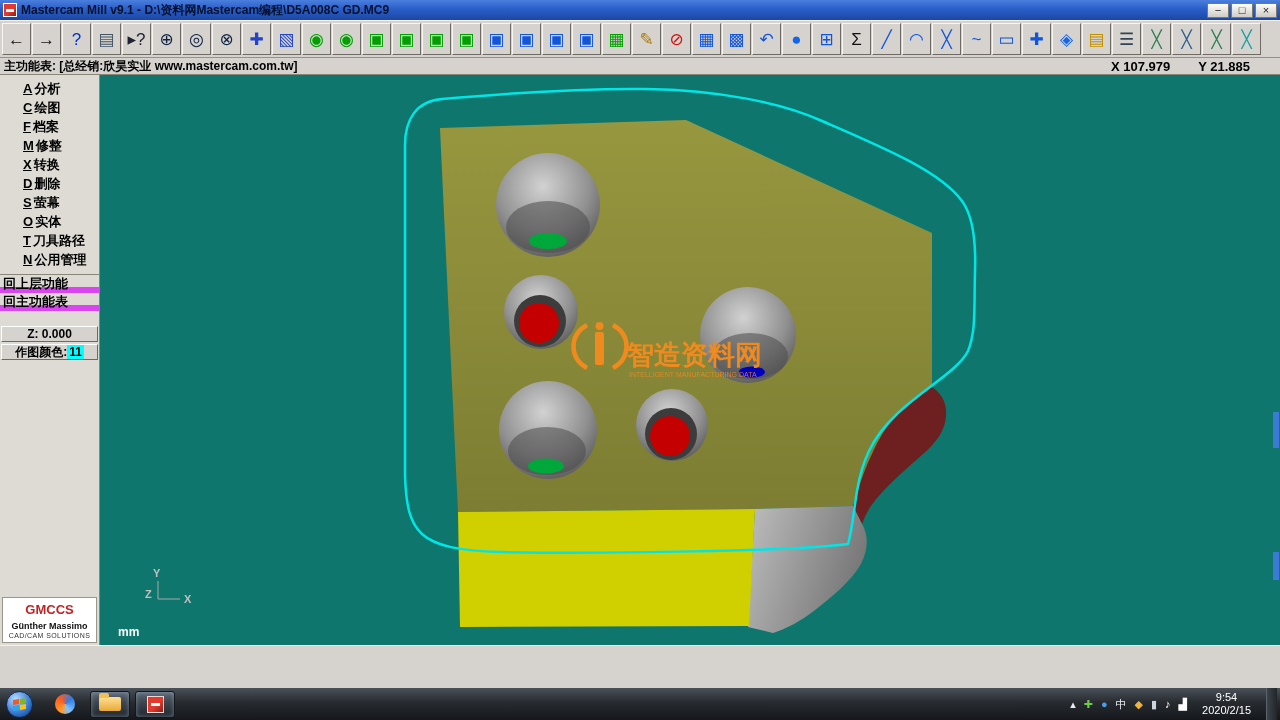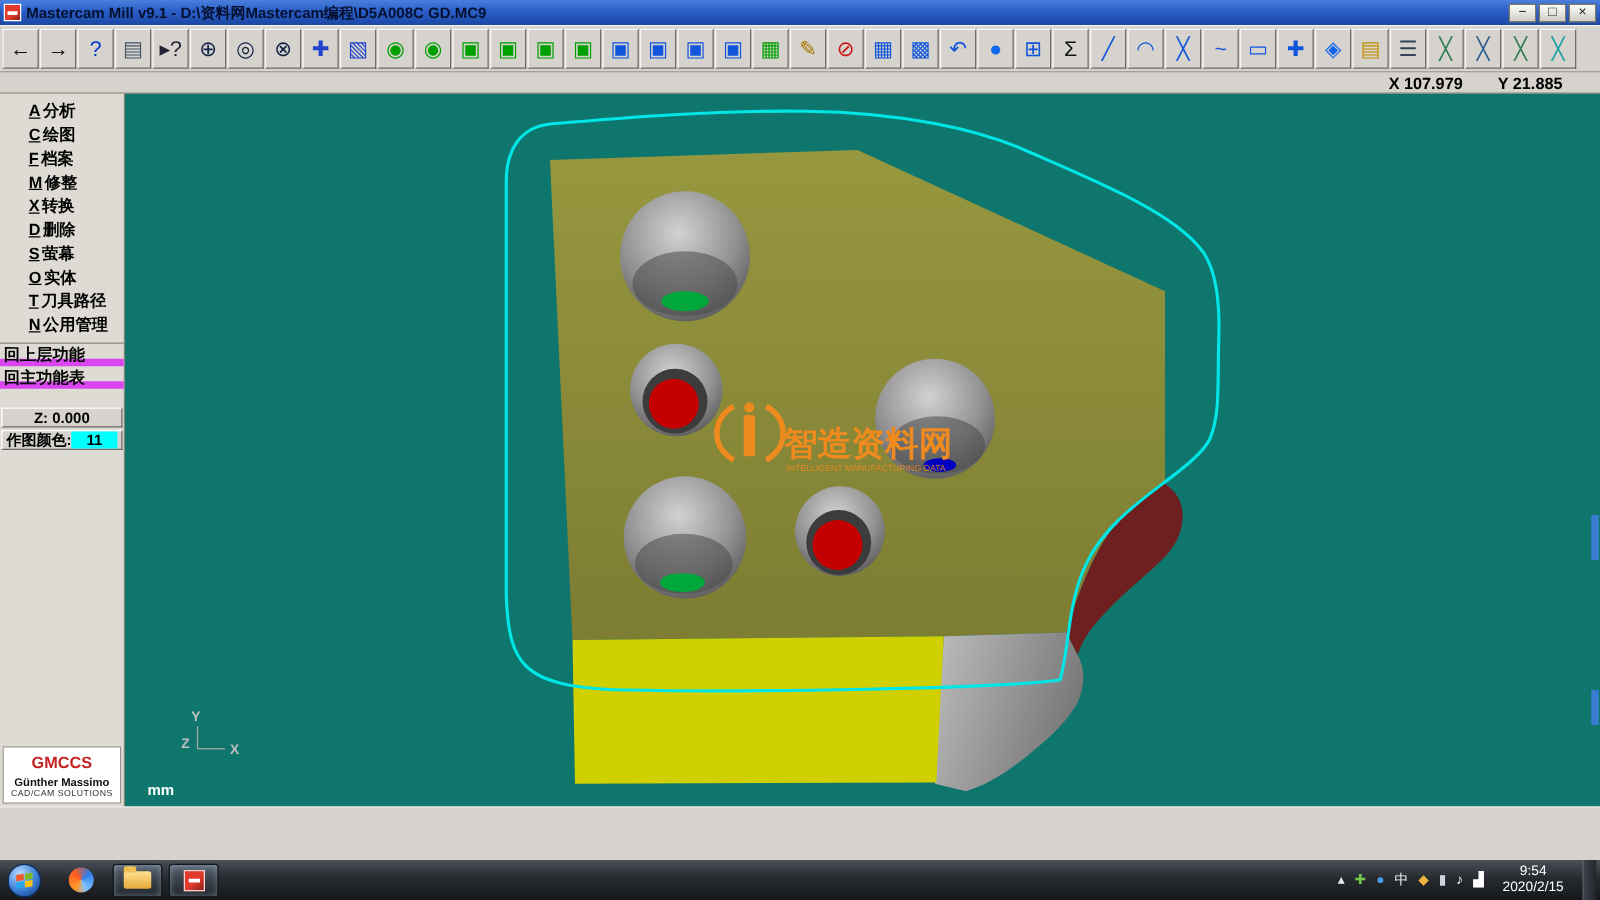--- a/index.html
+++ b/index.html
@@ -36,21 +36,21 @@
              font-size:13px; color:#000; }
   .menu-block { padding-top:4px;margin-left:20px; }
   .menu-item { height:19px; line-height:19px; padding-left:3px; font-weight:bold; white-space:nowrap; }
   .mi-key { text-decoration:underline; margin-right:2px; }
   .nav-block { margin-top:5px; border-top:1px solid #8a8677; }
   .nav-btn { height:18px; line-height:18px; padding-left:3px; font-weight:bold; border-bottom:6px solid #d946ef; }
   .settings-block { margin-top:15px; padding:0 1px; }
   .set-row { height:16px; line-height:15px; margin-bottom:2px; background:#d6d3ce; text-align:center;
              border:1px solid; border-color:#ffffff #6e6a63 #6e6a63 #ffffff; font-size:12px; font-weight:bold;
              white-space:nowrap; overflow:hidden; }
-  .set-hl { background:#00ffff; padding:0 12px; }
+  .set-hl { background:#00ffff; padding:0 2px; }
   .logo-box { position:absolute; bottom:2px; left:2px; right:2px; background:#fff; border:1px solid #9a968e;
               text-align:center; padding:1px 0 2px; }
   .logo-name { color:#c32222; font-size:13px; font-weight:bold; line-height:22px; }
   .logo-line1 { font-size:9px; font-weight:bold; color:#101010; line-height:10px; }
   .logo-line2 { font-size:7px; color:#333; line-height:9px; letter-spacing:.4px; }
 
   .viewport { position:relative; width:1180px; height:570px; background:#0f766e; overflow:hidden; }
   .vp-svg { position:absolute; inset:0; }
   .units { position:absolute; left:18px; bottom:6px; color:#fff; font-size:12px; font-weight:bold; }
 
@@ -264,20 +264,21 @@
       <div class="tool-btn">
         <span class="tool-glyph" style="color: rgb(46, 125, 79);">╳</span>
       </div>
 
       <div class="tool-btn">
         <span class="tool-glyph" style="color: rgb(24, 160, 160);">╳</span>
       </div>
     </div>
 
   <div class="statusbar">
+    <span>主功能表: [总经销:欣昊实业 www.mastercam.com.tw]</span>
     <span class="coords">
       <span>X 107.979</span>
       <span>Y 21.885</span>
     </span>
   </div>
 
   <div class="main">
 
     <div class="sidebar">
       <div class="menu-block">

